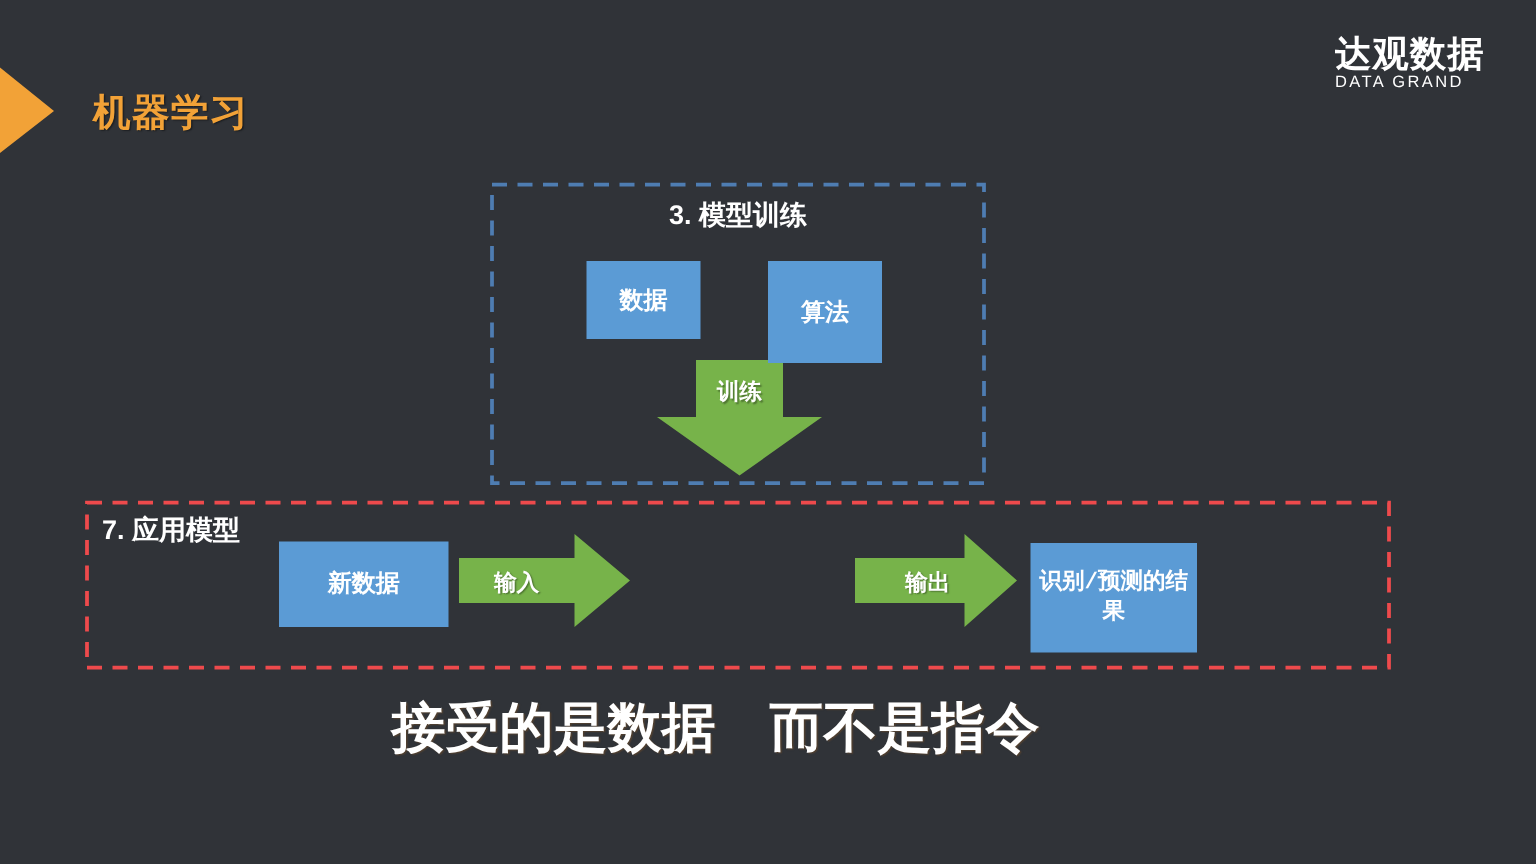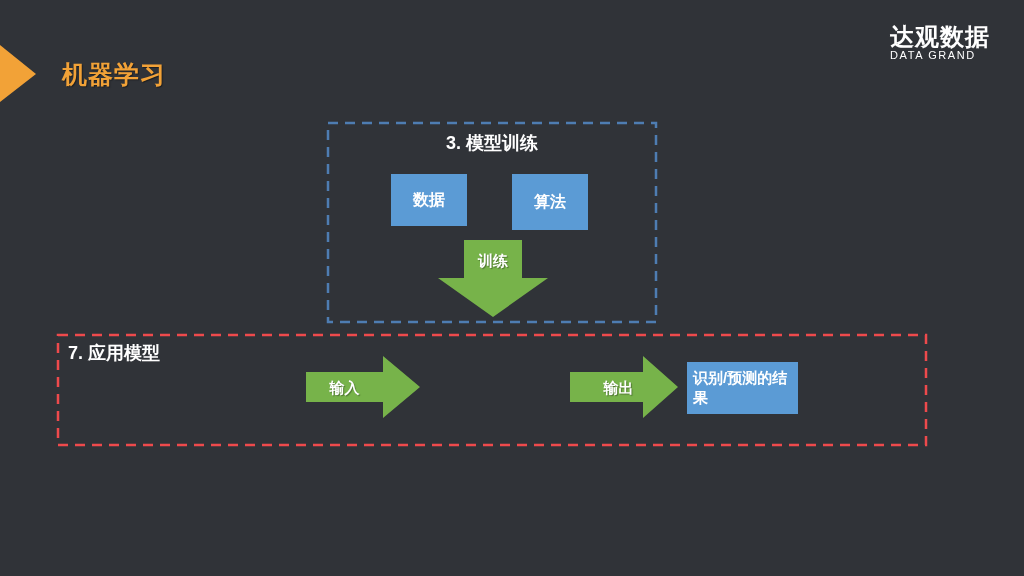--- a/index.html
+++ b/index.html
@@ -54,27 +54,27 @@
   .dash-apply{fill:none;stroke:var(--apply-border);stroke-width:2.5;stroke-dasharray:10 7;}
   .arrow{fill:var(--arrow-green);}
 
   
   .sec-title{
     position:absolute;color:var(--text-white);
     font-size:18px;font-weight:bold;white-space:nowrap;
   }
   .node{
     position:absolute;display:flex;align-items:center;justify-content:center;
-    color:var(--text-white);font-weight:bold;
+    color:var(--text-white);font-weight:bold;text-align:center;font-family:Liberation Mono, monospace;
   }
   .blue-box{background:var(--box-blue);font-size:16px;}
   .data-box{left:391px;top:174px;width:76px;height:52px;}
-  .algo-box{left:512px;top:174px;width:76px;height:56px;}
+  .algo-box{left:512px;top:174px;width:76px;height:68px;}
   .newdata-box{left:186px;top:361px;width:113px;height:57px;}
-  .result-box{left:687px;top:362px;width:111px;height:52px;font-size:15px;line-height:20px;padding:12px 6px;box-sizing:border-box;}
+  .result-box{left:687px;top:362px;width:111px;height:73px;font-size:15px;line-height:20px;padding:12px 6px;box-sizing:border-box;}
   .model-box{
     left:428px;top:352px;width:127px;height:76px;
     background:var(--model-yellow);border-radius:14px;font-size:21px;letter-spacing:2px;
   }
   .arrow-label{
     position:absolute;color:var(--text-white);
     font-size:15px;font-weight:bold;text-align:center;
     text-shadow:1px 1px 1px rgba(0,0,0,.35);
   }
   .train-arrow-label{left:438px;top:252px;width:110px;}
@@ -111,18 +111,20 @@
     <polygon class="arrow" points="306,372 383,372 383,356 420,387 383,418 383,402 306,402"></polygon>
     <polygon class="arrow" points="570,372 643,372 643,356 678,387 643,418 643,402 570,402"></polygon>
   </svg>
 
   <div class="sec-title train-title">3. 模型训练</div>
   <div class="node blue-box data-box">数据</div>
   <div class="node blue-box algo-box">算法</div>
   <div class="arrow-label train-arrow-label">训练</div>
 
   <div class="sec-title apply-title">7. 应用模型</div>
+  <div class="node blue-box newdata-box">新数据</div>
   <div class="arrow-label input-arrow-label">输入</div>
   <div class="arrow-label output-arrow-label">输出</div>
   <div class="node blue-box result-box">识别/预测的结果</div>
 
+  <div class="caption">接受的是数据　而不是指令</div>
 
 </div>
 
 </body></html>

